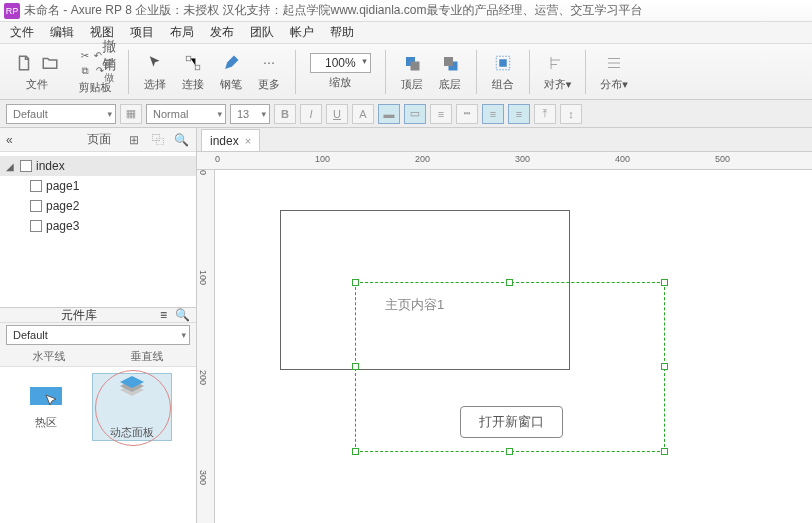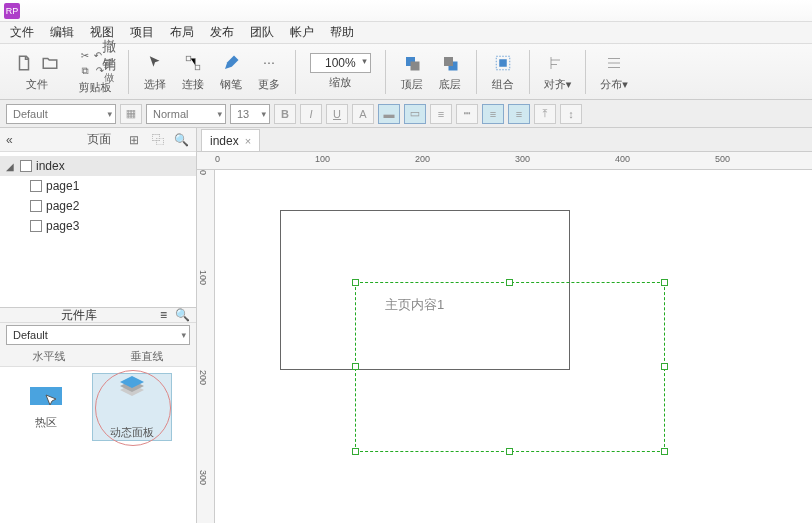--- a/index.html
+++ b/index.html
@@ -61,20 +61,21 @@
 .sel-box.outer { border-color:#2a2; }
 .handle { position:absolute; width:7px; height:7px; background:#fff; border:1px solid #3a3; }
 .inner-text { position:absolute; font-size:13px; color:#888; }
 .btn-widget { position:absolute; border:1px solid #888; border-radius:4px; padding:6px 18px; font-size:13px; color:#555; background:#fff; }
 </style>
 </head>
 <body>
 
 <div class="titlebar">
   <div class="logo">RP</div>
+  <div class="title">未命名 - Axure RP 8 企业版：未授权 汉化支持：起点学院www.qidianla.com最专业的产品经理、运营、交互学习平台</div>
 </div>
 
 <div class="menubar">
   <span>文件</span>
   <span>编辑</span>
   <span>视图</span>
   <span>项目</span>
   <span>布局</span>
   <span>发布</span>
   <span>团队</span>
@@ -313,16 +314,17 @@
           <div class="handle" style="left:-4px;top:-4px"></div>
           <div class="handle" style="left:50%;top:-4px;margin-left:-4px"></div>
           <div class="handle" style="right:-4px;top:-4px"></div>
           <div class="handle" style="left:-4px;top:50%;margin-top:-4px"></div>
           <div class="handle" style="right:-4px;top:50%;margin-top:-4px"></div>
           <div class="handle" style="left:-4px;bottom:-4px"></div>
           <div class="handle" style="left:50%;bottom:-4px;margin-left:-4px"></div>
           <div class="handle" style="right:-4px;bottom:-4px"></div>
         </div>
         <div class="inner-text" style="left:170px;top:126px">主页内容1</div>
+        <div class="btn-widget" style="left:245px;top:236px">打开新窗口</div>
       </div>
     </div>
   </div>
 </div>
 
 </body></html>

